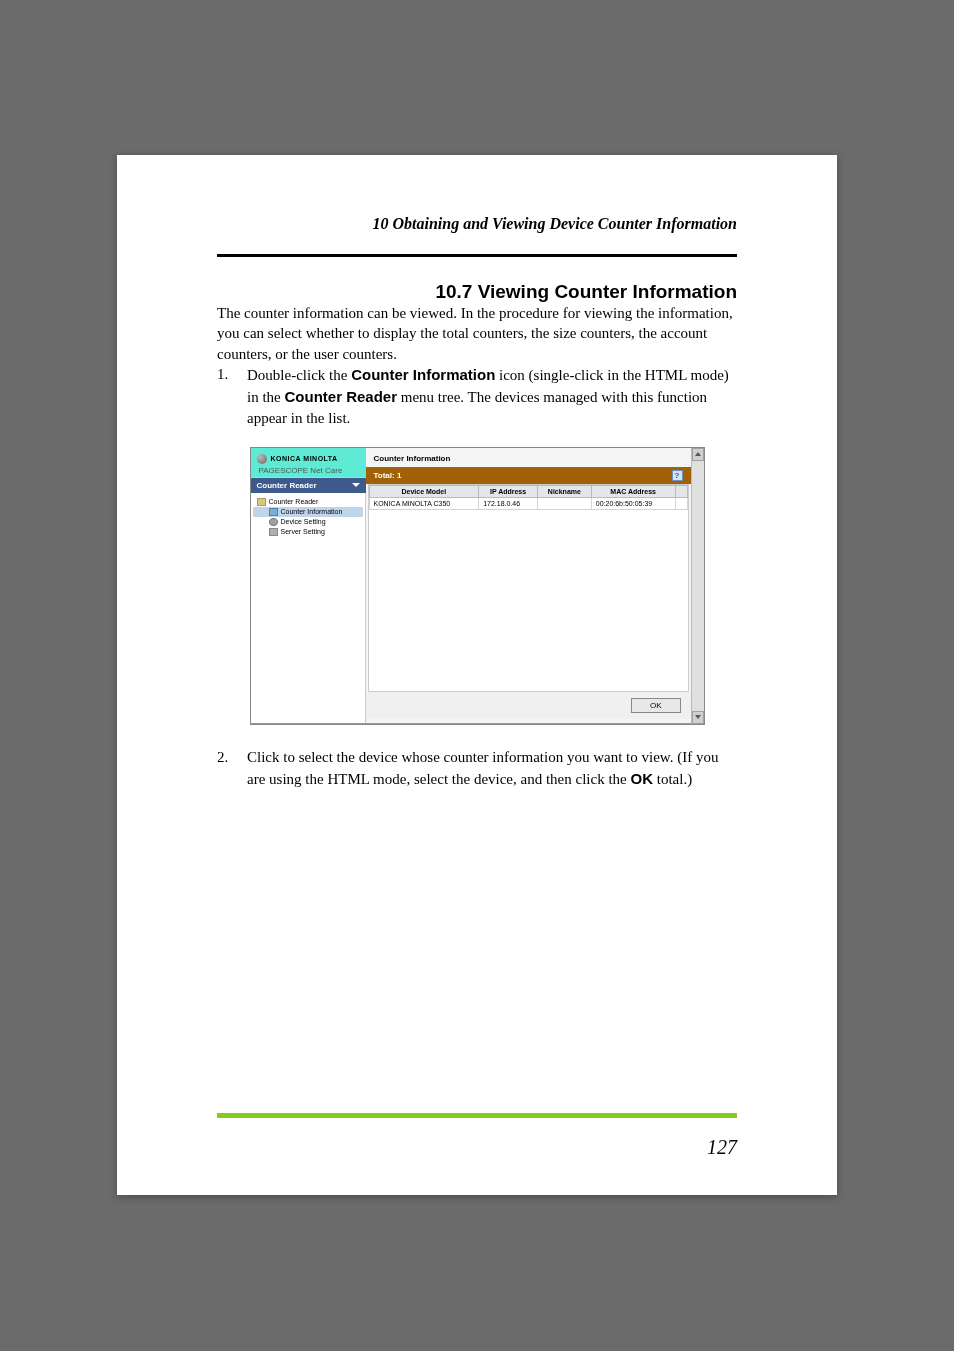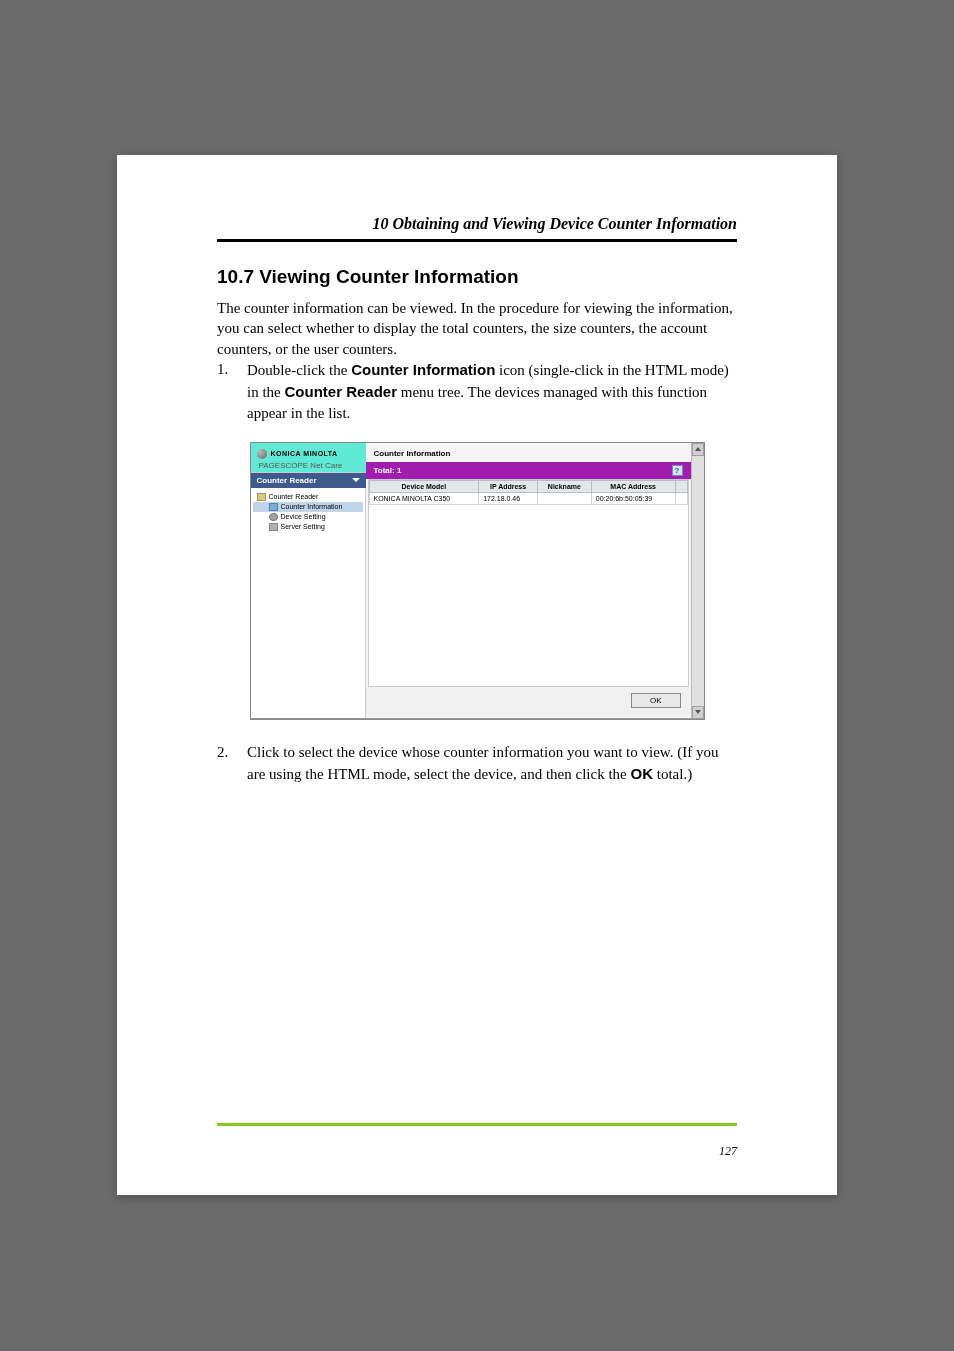--- a/index.html
+++ b/index.html
@@ -24,30 +24,30 @@
       box-shadow: 0 2px 8px rgba(0,0,0,0.3);
       position: relative;
       padding: 60px 100px 30px 100px;
     }
     .chapter-header {
       text-align: right;
       font-style: italic;
       font-weight: bold;
       font-size: 16px;
       color: #000;
-      padding-bottom: 6px;
+      padding-bottom: 21px;
       border-bottom: 3px solid #000;
       margin-bottom: 24px;
     }
     .section-title {
       font-family: Arial, Helvetica, sans-serif;
       font-weight: bold;
       font-size: 19px;
       color: #000;
-      margin-bottom: 10px;
+      text-align: right;
     }
     .body-text {
       font-size: 15px;
       line-height: 1.35;
       color: #000;
     }
     .numbered-list {
       list-style: none;
       margin-left: 0;
     }
@@ -178,21 +178,21 @@
       background: #f5f5f5;
       position: relative;
     }
     .main-title {
       padding: 6px 8px 4px;
       font-size: 8px;
       font-weight: bold;
       color: #000;
     }
     .main-subbar {
-      background: #a21caf;
+      background: #a16207;
       color: #fff;
       padding: 3px 8px;
       font-size: 8px;
       font-weight: bold;
       display: flex;
       justify-content: space-between;
       align-items: center;
       gap: 32px;
     }
     .help-icon {
@@ -282,25 +282,25 @@
       height: 0;
       border-left: 3px solid transparent;
       border-right: 3px solid transparent;
       border-top: 4px solid #555;
     }
     .page-footer {
       position: absolute;
       bottom: 36px;
       left: 100px;
       right: 100px;
-      border-top: 3px solid #84cc16;
+      border-top: 5px solid #84cc16;
       padding-top: 18px;
       text-align: right;
       font-style: italic;
-      font-size: 12px;
+      font-size: 20px;
     }
     .app-content-wrap {
       position: relative;
       padding-right: 13px;
     }
   </style>
 </head>
 <body>
 
 <div class="page">

